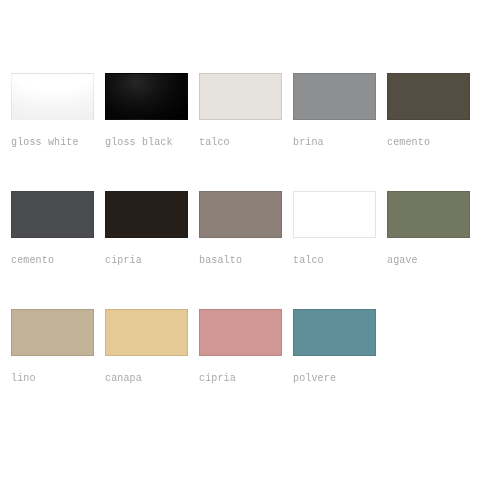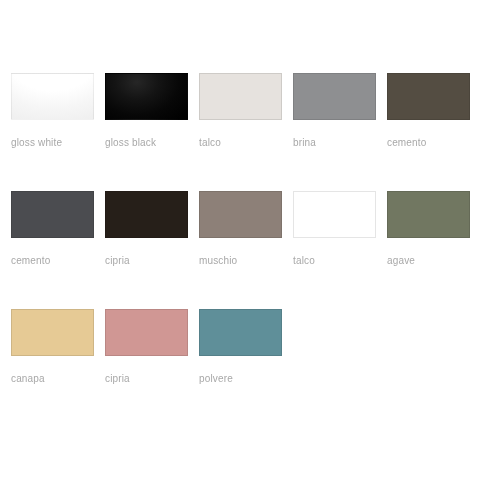--- a/index.html
+++ b/index.html
@@ -62,21 +62,21 @@
     font-size: 10px;
     line-height: 12px;
     letter-spacing: 0.15px;
     color: #a8a8a8;
     white-space: nowrap;
   }
 </style>
 </head>
 <body>
 
-<div id="palette-root" style="background-color: rgb(255, 255, 255);">
+<div id="palette-root" style="background-color: rgb(255, 255, 255); font-family: Liberation Mono, monospace;">
   <div class="swatch-grid">
       <div class="swatch-cell">
         <div class="swatch-chip gloss-white"></div>
         <div class="swatch-label">gloss white</div>
       </div>
       <div class="swatch-cell">
         <div class="swatch-chip gloss-black"></div>
         <div class="swatch-label">gloss black</div>
       </div>
       <div class="swatch-cell">
@@ -94,29 +94,33 @@
       <div class="swatch-cell">
         <div class="swatch-chip" style="background-color: rgb(75, 76, 80);"></div>
         <div class="swatch-label">cemento</div>
       </div>
       <div class="swatch-cell">
         <div class="swatch-chip" style="background-color: rgb(38, 31, 25);"></div>
         <div class="swatch-label">cipria</div>
       </div>
       <div class="swatch-cell">
         <div class="swatch-chip" style="background-color: rgb(141, 128, 120);"></div>
-        <div class="swatch-label">muschio</div>
+        <div class="swatch-label">basalto</div>
       </div>
       <div class="swatch-cell">
         <div class="swatch-chip"></div>
         <div class="swatch-label">talco</div>
       </div>
       <div class="swatch-cell">
         <div class="swatch-chip" style="background-color: rgb(113, 119, 97);"></div>
         <div class="swatch-label">agave</div>
+      </div>
+      <div class="swatch-cell">
+        <div class="swatch-chip" style="background-color: rgb(194, 179, 152);"></div>
+        <div class="swatch-label">lino</div>
       </div>
       <div class="swatch-cell">
         <div class="swatch-chip" style="background-color: rgb(230, 202, 149);"></div>
         <div class="swatch-label">canapa</div>
       </div>
       <div class="swatch-cell">
         <div class="swatch-chip" style="background-color: rgb(208, 151, 148);"></div>
         <div class="swatch-label">cipria</div>
       </div>
       <div class="swatch-cell">

